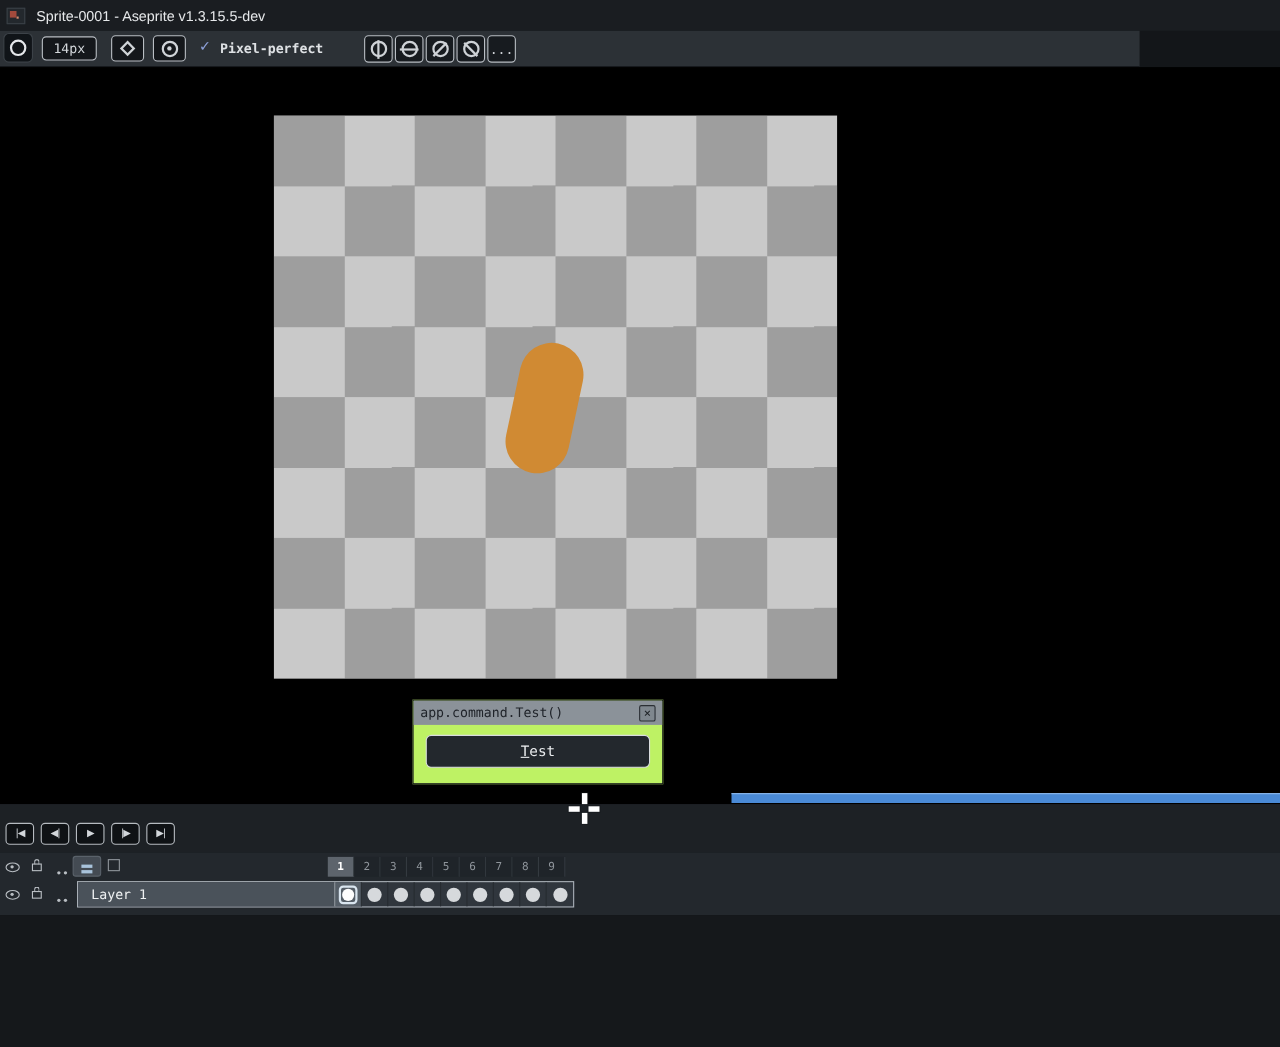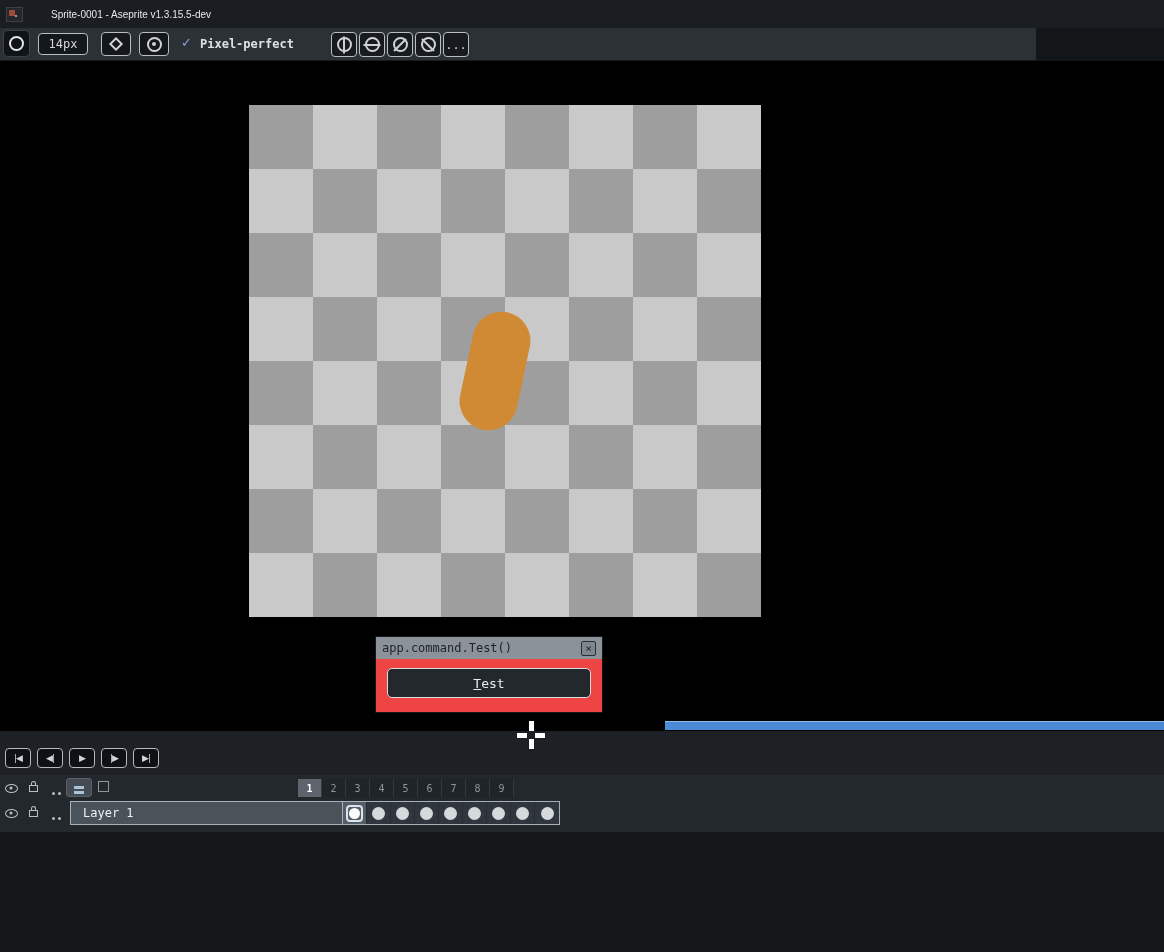--- a/index.html
+++ b/index.html
@@ -5,21 +5,21 @@
   html,body{margin:0;padding:0;background:#131619;}
   #page{position:relative;width:1164px;height:952px;overflow:hidden;
         font-family:"DejaVu Sans Mono",monospace;-webkit-font-smoothing:none;}
 
   
   #titlebar{position:absolute;top:0;left:0;width:1164px;height:28px;background:#1a1d21;
             display:flex;align-items:center;padding-left:6px;box-sizing:border-box;}
   .app-icon{width:15px;height:13px;background:#23282d;border:1px solid #3a4046;position:relative;}
   .app-icon::before{content:'';position:absolute;left:2px;top:2px;width:6px;height:6px;background:#a24a3c;
                     box-shadow:4px 3px 0 -2px #d08a6e;}
-  .title-text{margin-left:28px;font-family:"Liberation Sans",sans-serif;font-size:10px;color:#e6e8ea;}
+  .title-text{margin-left:10px;font-family:"Liberation Sans",sans-serif;font-size:13px;color:#e6e8ea;}
 
   
   #toolbar{position:absolute;top:28px;left:0;width:1036px;height:33px;background:#2c3136;
            border-bottom:1px solid #16191d;box-sizing:border-box;}
   .tbtn{position:absolute;box-sizing:border-box;background:#14171b;border:1px solid #b9bec4;
         border-radius:4px;display:flex;align-items:center;justify-content:center;color:#d3d7db;}
   #btn-brush{left:3px;top:2px;width:27px;height:27px;border-color:#3c4248;background:#101418;border-radius:5px;}
   .ring{width:15px;height:15px;border:2px solid #e4e7ea;border-radius:50%;box-sizing:border-box;}
   #size-box{left:38px;top:5px;width:50px;height:22px;font-size:12px;letter-spacing:0;}
   #btn-ink{left:101px;top:4px;width:30px;height:24px;}
@@ -44,21 +44,21 @@
 
   
   #workspace{position:absolute;top:61px;left:0;width:1164px;height:659px;background:#000;}
   #canvas{position:absolute;left:249px;top:44px;width:512px;height:512px;
           background:conic-gradient(#c9c9c9 0 25%, #9e9e9e 0 50%, #c9c9c9 0 75%, #9e9e9e 0);
           background-size:128px 128px;}
   #blob{position:absolute;left:217px;top:206px;width:58px;height:120px;background:#d08a33;
         border-radius:30px;transform:rotate(12deg);}
 
   
-  #dialog{position:absolute;left:375px;top:575px;width:228px;height:77px;background:#ef4444;
+  #dialog{position:absolute;left:375px;top:575px;width:228px;height:77px;background:#bef264;
           border:1px solid #14171a;box-shadow:3px 3px 0 rgba(0,0,0,0.5);box-sizing:border-box;}
   .dialog-titlebar{height:22px;background:#8b9299;display:flex;align-items:center;padding:0 6px;}
   .dialog-title{font-size:12px;color:#20242a;}
   .dialog-close{margin-left:auto;width:15px;height:15px;background:#7f878e;border:1px solid #2b2f34;
                 color:#1d2125;font-size:11px;line-height:13px;text-align:center;border-radius:2px;
                 box-sizing:border-box;}
   .dialog-body{position:relative;height:53px;}
   .test-button{position:absolute;left:11px;right:11px;top:9px;height:28px;background:#23282d;
                border:1px solid #d9dcdf;border-radius:5px;color:#e9ebed;font-size:13px;
                display:flex;align-items:center;justify-content:center;}
@@ -91,21 +91,21 @@
               border:1px solid #5a626a;border-radius:3px;display:flex;align-items:center;justify-content:center;
               color:#a9c3db;box-sizing:border-box;}
   #thumb-toggle{position:absolute;left:98px;top:6px;width:11px;height:11px;border:1px solid #8f959b;
                 box-sizing:border-box;background:transparent;}
   #frame-headers{position:absolute;left:298px;top:4px;display:flex;}
   .fh{width:24px;height:18px;background:#1f2429;border-right:1px solid #343a40;color:#8f959b;font-size:10px;
       display:flex;align-items:center;justify-content:center;box-sizing:border-box;}
   .fh.sel{background:#5d646c;color:#ffffff;font-weight:bold;}
   #layer-strip{position:absolute;left:70px;top:26px;height:24px;display:flex;border:1px solid #a9b0b7;
                box-sizing:border-box;background:#30363d;}
-  .lname{width:272px;background:#4a525a;color:#eff1f2;font-size:12px;display:flex;align-items:center;
+  .lname{width:234px;background:#4a525a;color:#eff1f2;font-size:12px;display:flex;align-items:center;
          padding-left:12px;box-sizing:border-box;border-right:1px solid #a9b0b7;}
   .cels{display:flex;}
   .cel{width:24px;display:flex;align-items:center;justify-content:center;border-right:1px solid #262b30;
        box-sizing:border-box;}
   .cel:last-child{border-right:none;}
   .dot{width:13px;height:13px;border-radius:50%;background:#d6d9dc;}
   .cel.sel{background:#555e67;}
   .cel.sel .dotwrap{border:2px solid #d9e5ef;border-radius:4px;padding:1px;display:flex;}
   .cel.sel .dot{background:#fdfdfd;width:11px;height:11px;}
 

